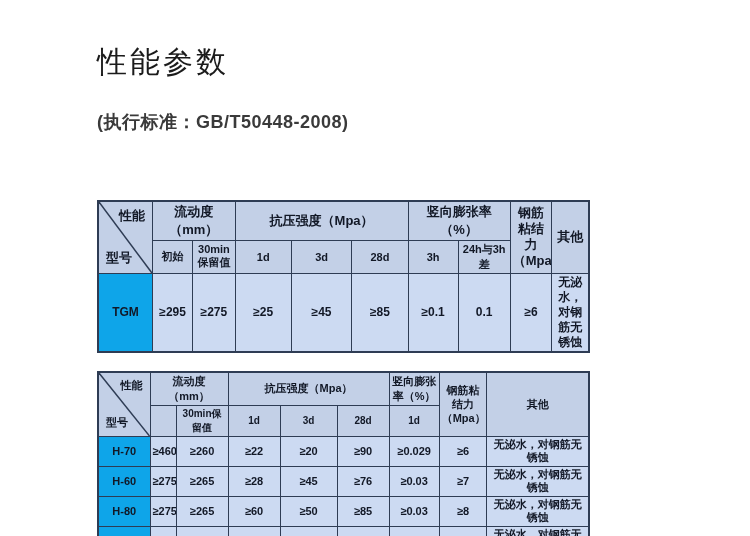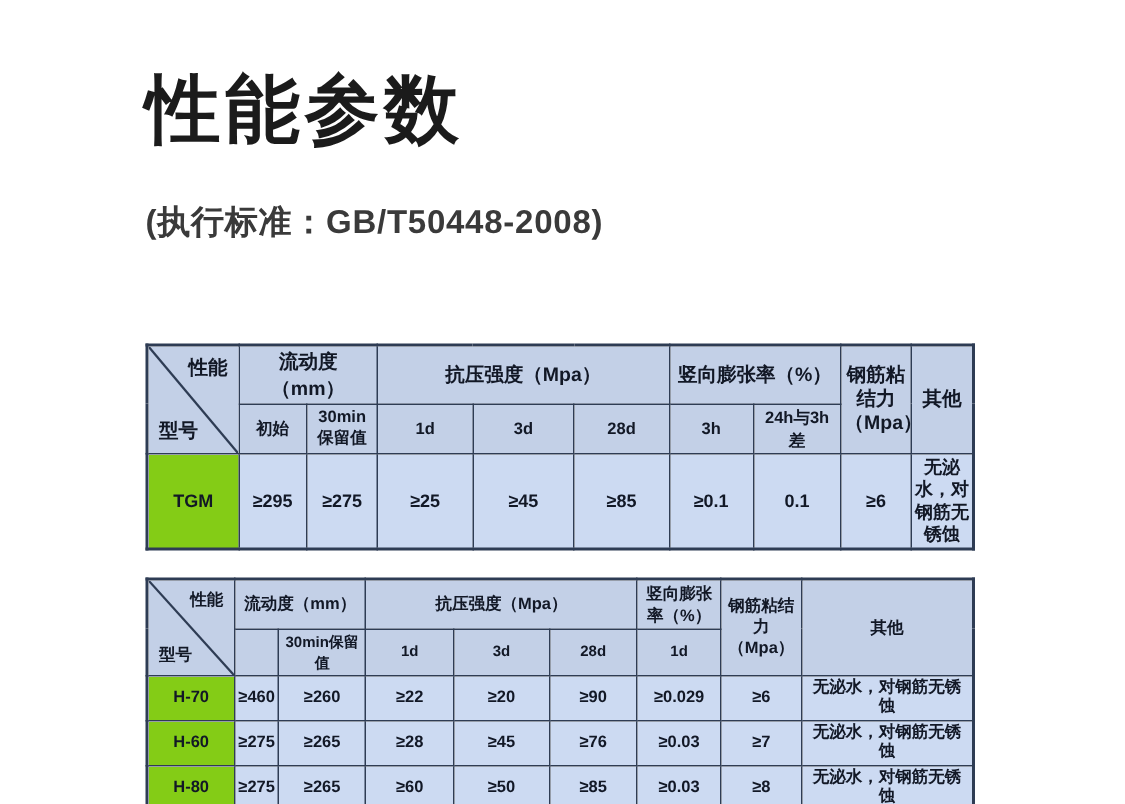--- a/index.html
+++ b/index.html
@@ -6,53 +6,53 @@
   html, body {
     width: 750px; height: 536px;
     background: #ffffff;
     font-family: "Liberation Sans", "DejaVu Sans", sans-serif;
     color: #14181f;
     overflow: hidden;
   }
   .page { padding: 45px 0 0 97px; }
 
   .title {
-    font-size: 50px;
-    font-weight: 700;
+    font-size: 30px;
+    font-weight: 400;
     letter-spacing: 3px;
     color: #1b1b1b;
     line-height: 1.15;
   }
   .subtitle {
     margin-top: 30px;
-    font-size: 22px;
+    font-size: 18px;
     font-weight: 700;
     color: #3a3a3a;
     letter-spacing: 0.5px;
   }
 
   table.spec {
     border-collapse: collapse;
     table-layout: fixed;
-    width: 553px;
+    width: 493px;
     border: 2px solid #2e3c54;
   }
   table.spec td {
     border: 1px solid #2e3c54;
     text-align: center;
     vertical-align: middle;
     overflow: hidden;
     padding: 1px 2px;
     background: #ccdaf2;
     font-weight: 700;
     color: #121826;
   }
   
   table.spec tr.group-row td, table.spec tr.sub-row td { background: #c3d0e7; }
-  table.spec td.model, table.spec td.corner { background: #84cc16; }
+  table.spec td.model, table.spec td.corner { background: #0ea5e9; }
 
   
   table.t1 { margin-top: 66px; }
   table.t1 tr.group-row { height: 33px; }
   table.t1 tr.sub-row   { height: 29px; }
   table.t1 tr.data-row  { height: 40px; }
   table.t1 tr.group-row td { font-size: 13px; }
   table.t1 tr.sub-row td   { font-size: 11px; }
   table.t1 td.small-sub    { font-size: 8.5px; }
   table.t1 tr.data-row td  { font-size: 12px; }

